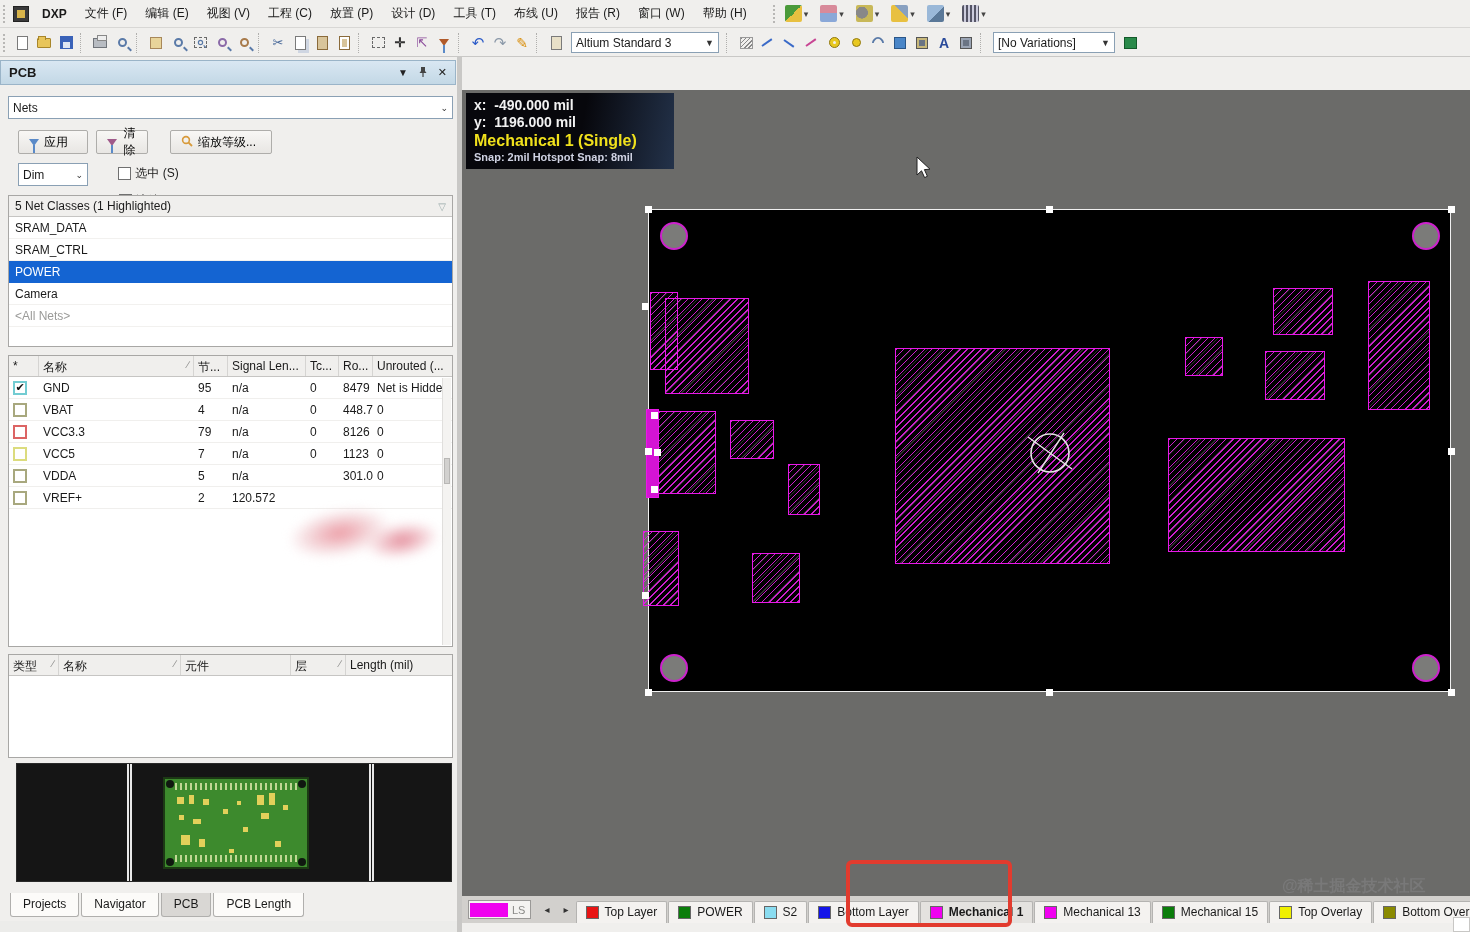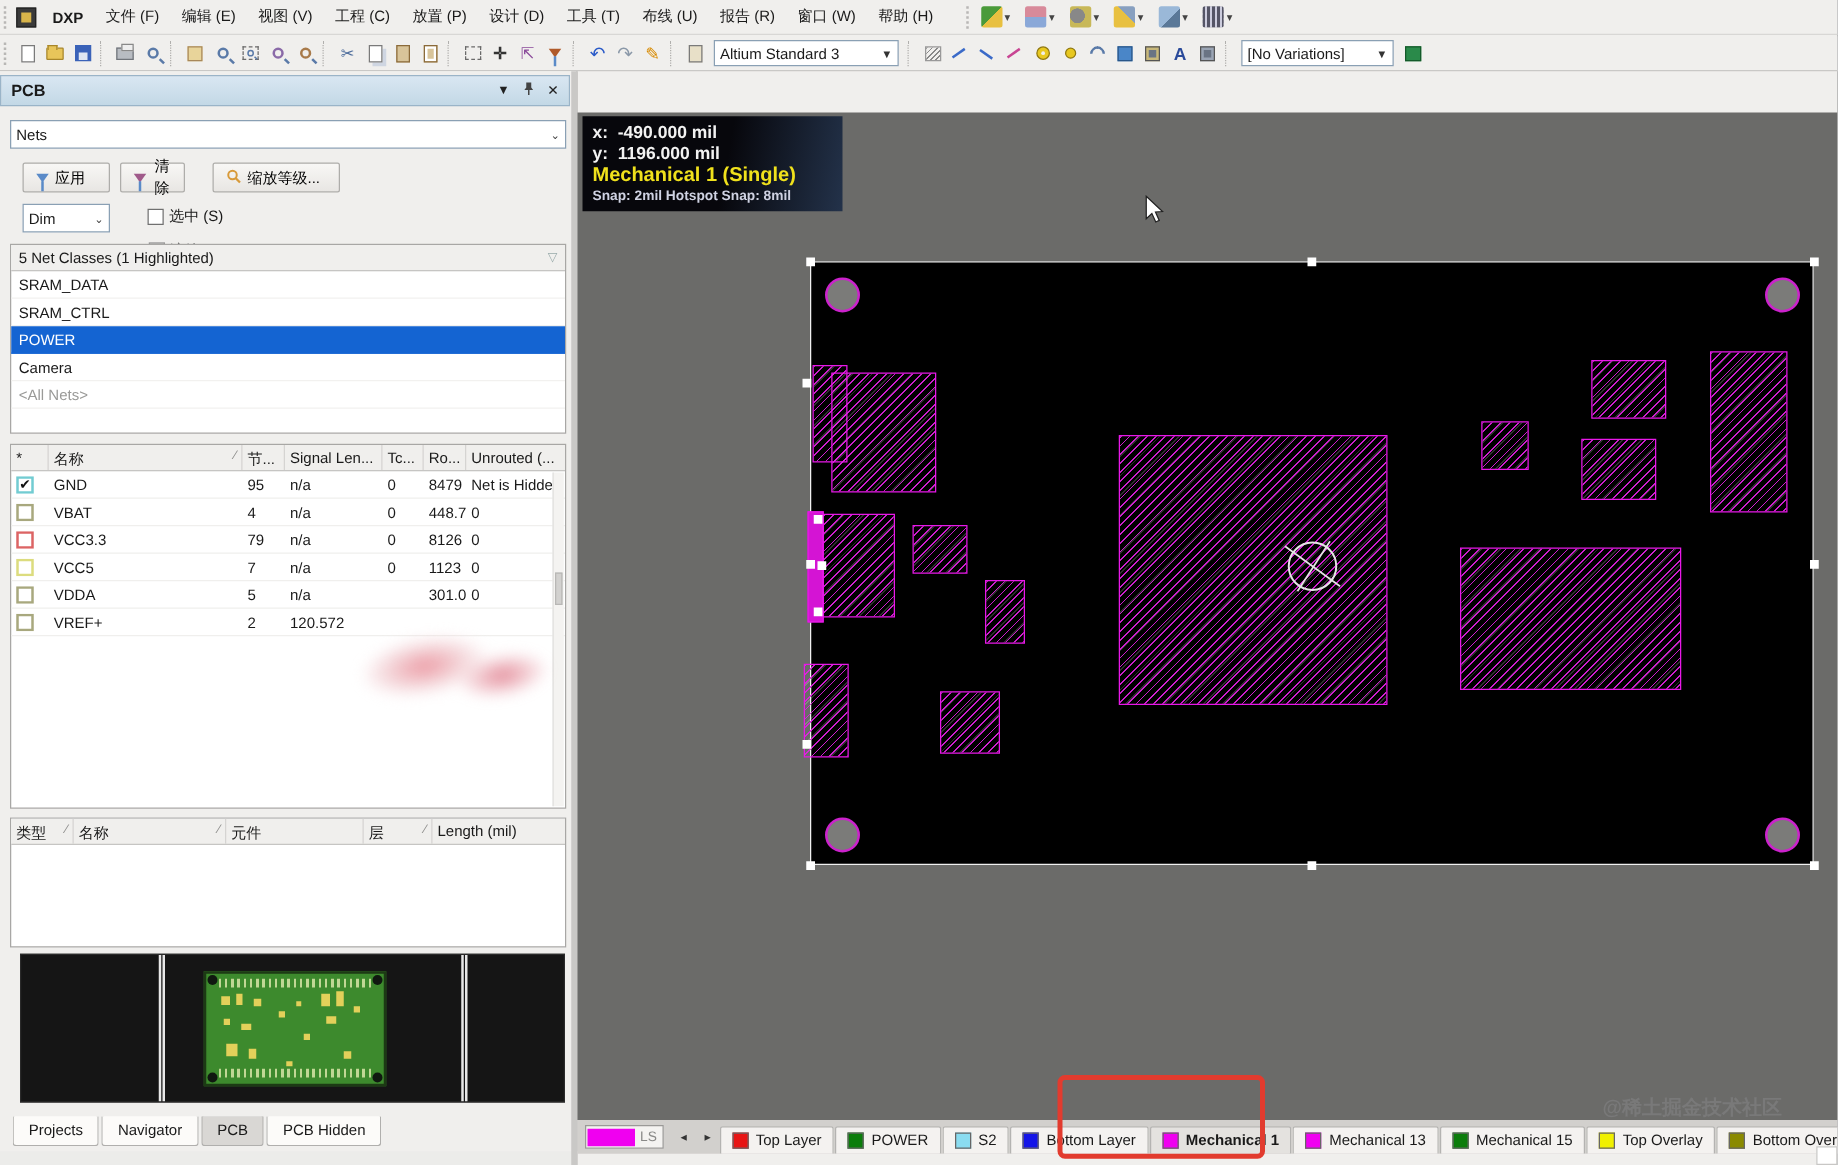--- a/index.html
+++ b/index.html
@@ -544,21 +544,21 @@
         <div class="pad" style="left:110px;top:62px;width:6px;height:6px"></div>
         <div class="pad" style="left:64px;top:70px;width:5px;height:4px"></div>
       </div>
     </div>
 
     <div id="panel-tabs">
 
     <div class="ptab"><span>Projects</span></div>
         <div class="ptab"><span>Navigator</span></div>
         <div class="ptab active"><span>PCB</span></div>
-        <div class="ptab"><span>PCB Hidden</span></div>
+        <div class="ptab"><span>PCB Length</span></div>
       </div>
     <div id="status-strip"></div>
   </div>
   <div id="splitter"></div>
 
   <div id="editor">
 
     <div id="canvas">
       <div id="hud">
         <div class="hx">x:  -490.000 mil</div>

